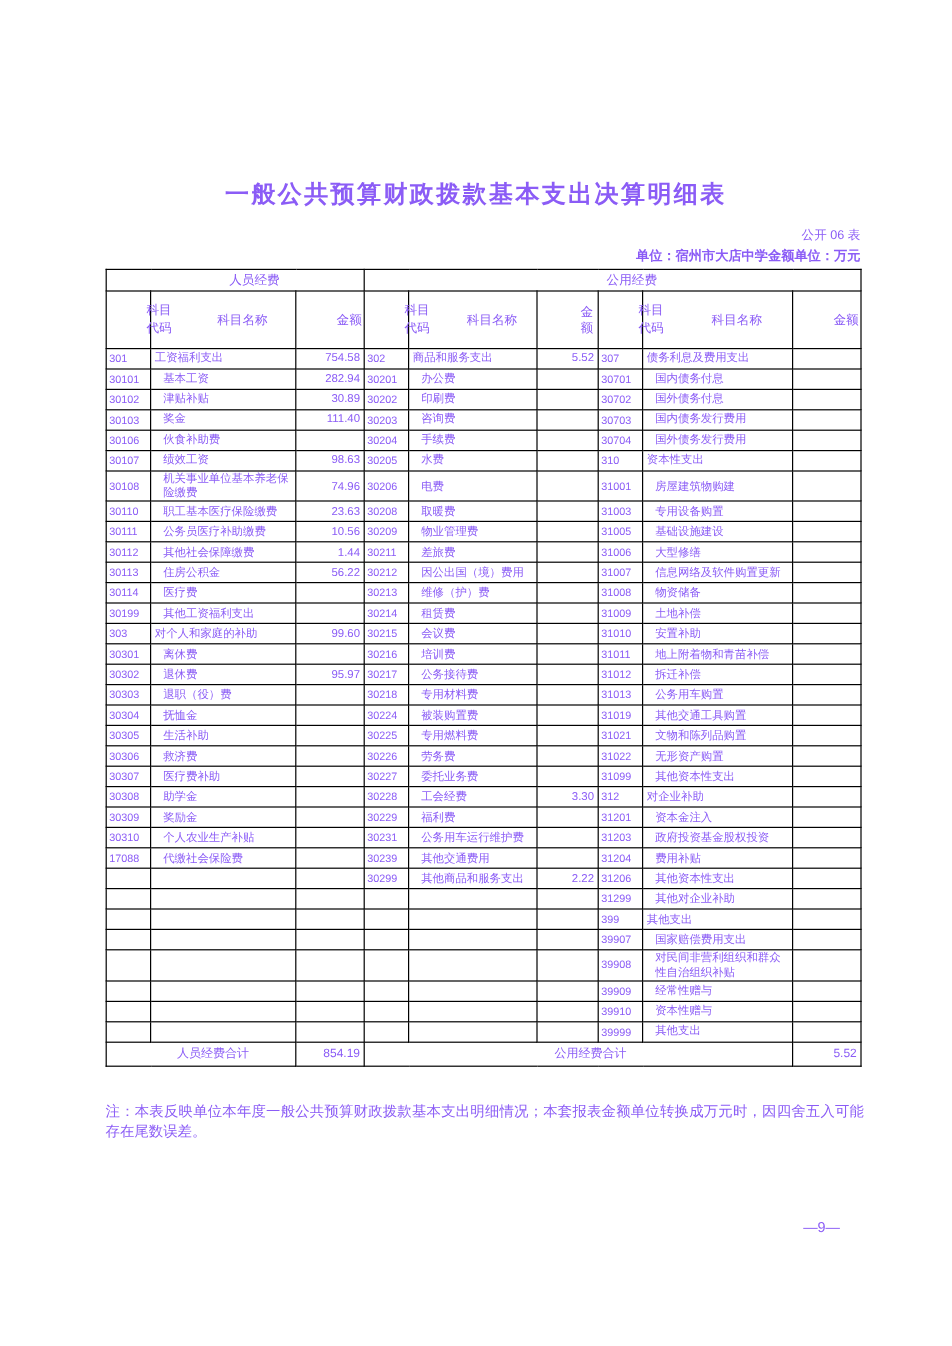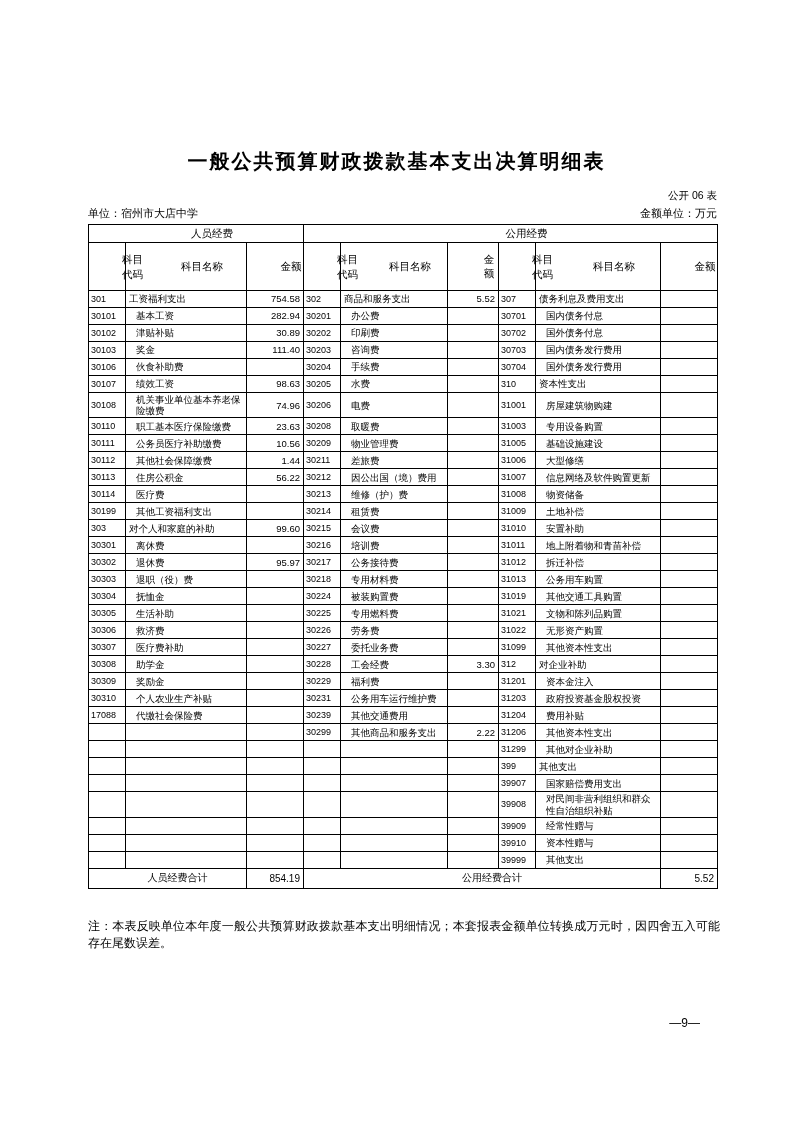--- a/index.html
+++ b/index.html
@@ -1,33 +1,33 @@
 <!DOCTYPE html>
 <html><head>
 <meta charset="utf-8">
 <style>
   * { margin:0; padding:0; box-sizing:border-box; }
   html,body { background:#ffffff; }
   .sheet {
     position:relative; width:793px; height:1122px; margin:0 auto;
-    background:#fff; color:#000000;
+    background:#fff; color:#8b5cf6;
     font-family:"Liberation Sans","DejaVu Sans",sans-serif;
     overflow:hidden;
   }
   .title {
     position:absolute; top:148px; left:0; width:100%;
     text-align:center; font-size:20px; font-weight:bold; letter-spacing:2px;
   }
   .form-no {
     position:absolute; top:189px; left:88px; width:629px;
     text-align:right; font-size:10.5px;
   }
   .meta {
     position:absolute; top:206px; left:88px; width:629px;
-    display:flex; justify-content:space-between; font-size:11px;
+    display:flex; justify-content:flex-end; font-size:11px;font-weight:bold;
   }
   table.main {
     position:absolute; top:224px; left:88px; width:629px;
     border-collapse:collapse; table-layout:fixed;
   }
   .main th, .main td { border:1px solid #000; font-weight:normal; }
   .main thead th { text-align:center; vertical-align:middle; font-size:10.5px;padding-left:32px; }
   .group-row th { height:18px; }
   .head-row th { height:48px; }
   .twoline { display:inline-block; width:2.2em; line-height:1.35; word-break:break-all; }

